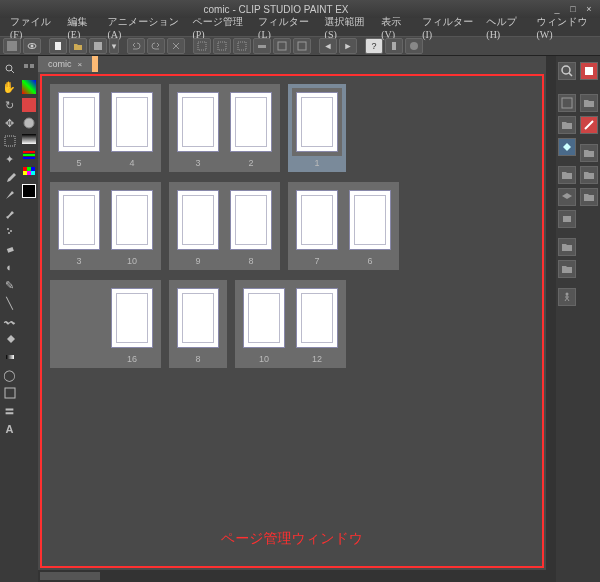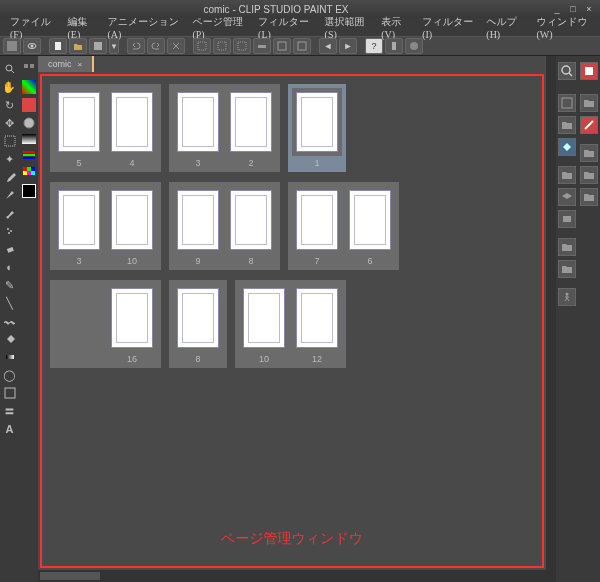--- a/index.html
+++ b/index.html
@@ -14,21 +14,21 @@
 .tbtn svg { width: 10px; height: 10px; }
 .spacer-sm { width: 6px; }
 .main-area { display: flex; height: calc(582px - 56px); }
 .left-tools { width: 38px; background: #3a3a3a; display: flex; }
 .left-col { width: 19px; display: flex; flex-direction: column; align-items: center; padding-top: 4px; }
 .tool { width: 16px; height: 16px; margin: 1px 0; display: flex; align-items: center; justify-content: center; font-size: 11px; color: #bbb; }
 .tool svg { width: 12px; height: 12px; fill: #bbb; }
 .color-swatch { width: 14px; height: 14px; margin: 2px 0; }
 .canvas-area { flex: 1; background: #494949; position: relative; display: flex; flex-direction: column; }
 .tab-row { height: 16px; display: flex; }
-.tab { height: 16px; padding: 0 10px; background: #666; font-size: 9px; display: flex; align-items: center; border-right: 2px solid #fdba74; }
+.tab { height: 16px; padding: 0 10px; background: #666; font-size: 9px; display: flex; align-items: center; border-right: 6px solid #fdba74; }
 .tab-close { margin-left: 6px; font-size: 8px; }
 .page-window { flex: 1; border: 2px solid #ff3030; margin: 2px; background: #494949; padding: 8px; position: relative; display: flex; flex-direction: column; }
 .page-grid { flex: 1; }
 .spread-row { display: flex; gap: 8px; margin-bottom: 10px; }
 .spread { display: flex; gap: 3px; background: #6b6b6b; padding: 4px; }
 .spread.selected { background: #7a8a9a; }
 .page-item { display: flex; flex-direction: column; align-items: center; }
 .page-thumb { width: 50px; height: 68px; background: #6b6b6b; padding: 4px; }
 .page-inner { width: 100%; height: 100%; background: #fff; border: 1px solid #88a; padding: 4px; }
 .page-margin { width: 100%; height: 100%; border: 1px solid #bbc; }

